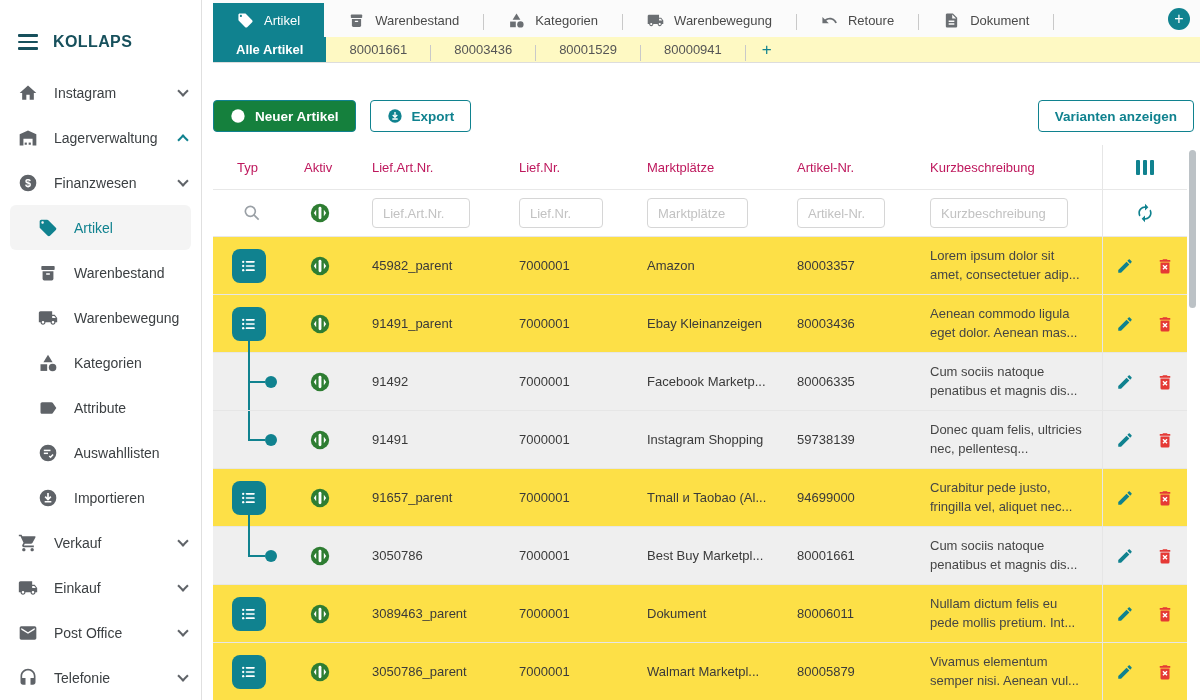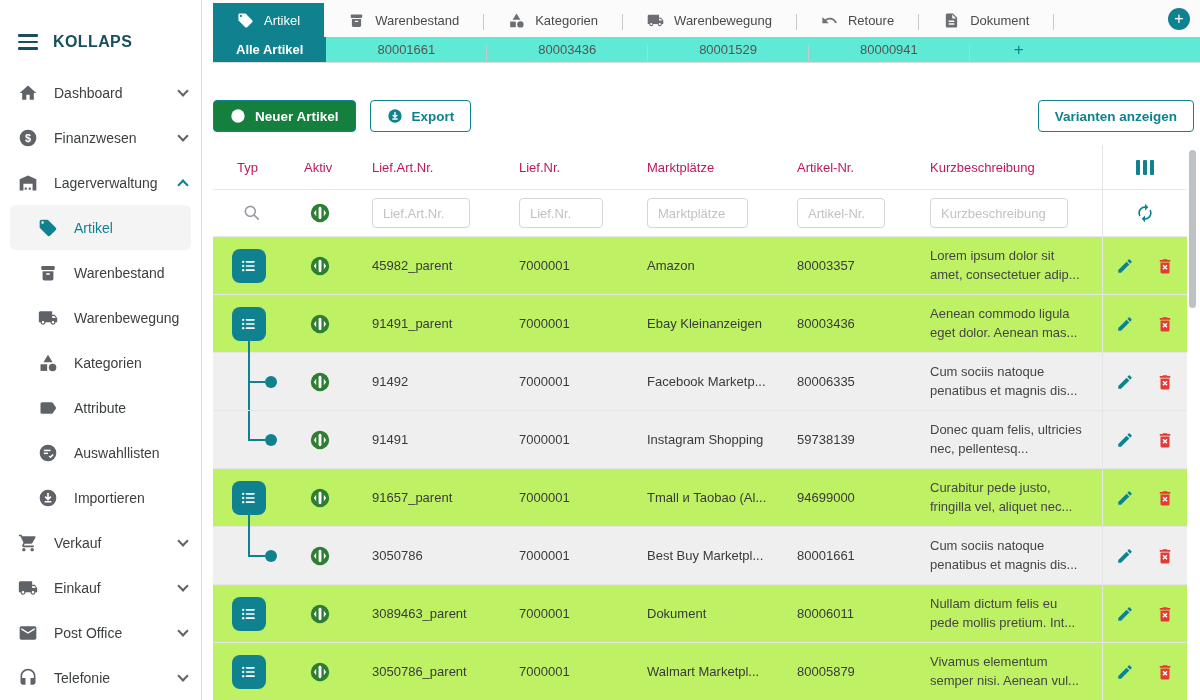--- a/index.html
+++ b/index.html
@@ -34,21 +34,21 @@
     font-size:13px; color:#4a4a4a; cursor:pointer; white-space:nowrap; }
   .tab .ti { width:17px; height:17px; color:#6b6f73; }
   .tab .ti svg { width:100%; height:100%; display:block; }
   .tab.active { background:#10828f; color:#fff; }
   .tab.active .ti { color:#fff; }
   .tsep { width:1px; height:16px; background:#c9c9c9; align-self:center; margin-top:6px; }
   .tab-add { position:absolute; right:10px; top:8px; width:22px; height:22px; border-radius:50%;
     background:#10828f; color:#fff; display:flex; align-items:center; justify-content:center;
     font-size:16px; line-height:1; cursor:pointer; }
 
-  .tabbar2 { height:26px; background:#5eead4; border-bottom:1px solid #ddd; display:flex; align-items:stretch;gap:28px; }
+  .tabbar2 { height:26px; background:#fef9c3; border-bottom:1px solid #ddd; display:flex; align-items:stretch; }
   .stab { display:flex; align-items:center; padding:0 23px; font-size:13px; color:#555; cursor:pointer; white-space:nowrap; }
   .stab.active { background:#10828f; color:#fff; font-weight:bold; }
   .stab-add { display:flex; align-items:center; padding:0 16px; color:#10828f; font-size:17px; cursor:pointer; }
 
   .toolbar { display:flex; justify-content:space-between; align-items:center;
     margin-top:37px; padding-right:6px; }
   .btn { height:32px; border-radius:4px; display:inline-flex; align-items:center; gap:9px;
     font-size:13.5px; font-weight:bold; padding:0 16px; border:1px solid #10828f;
     background:#fff; color:#10828f; cursor:pointer; font-family:inherit; }
   .btn.primary { background:#15803d; color:#fff; }
@@ -71,21 +71,21 @@
   .fc { padding-left:14px; }
   .fc input { height:30px; width:74%; border:1px solid #d6d6d6; border-radius:4px;
     padding:0 10px; font-size:13px; color:#333; font-family:inherit; outline:none; background:#fff; }
   .fc input::placeholder { color:#c2c2c2; }
   .fc-kurz input { width:80%; }
   .f-ic { display:flex; justify-content:center; align-items:center; height:100%; }
   .f-typ { padding-left:0; }
   .ref-icon { width:20px; height:20px; color:#10828f; cursor:pointer; }
   .ref-icon svg { width:100%; height:100%; display:block; }
 
-  .tr { height:58px; border-bottom:1px solid #e6e6e6; background:#bef264; color:#3a3a3a; }
+  .tr { height:58px; border-bottom:1px solid #e6e6e6; background:#fde047; color:#3a3a3a; }
   .tr.gray { background:#efefef; }
   .td { padding-left:14px; }
   .td-typ { position:relative; height:100%; padding:0; }
   .typbox { position:absolute; left:19px; top:12px; width:34px; height:34px; background:#10828f;
     border-radius:8px; display:flex; align-items:center; justify-content:center; cursor:pointer; }
   .typbox svg { width:20px; height:20px; }
   .vfull { position:absolute; left:35px; top:0; height:100%; width:2px; background:#10828f; }
   .vhalf { position:absolute; left:35px; top:0; height:29px; width:2px; background:#10828f; }
   .vdown { position:absolute; left:35px; top:46px; height:12px; width:2px; background:#10828f; }
   .hline { position:absolute; left:35px; top:28px; width:17px; height:2px; background:#10828f; }
@@ -209,40 +209,40 @@
         </div>
       <span>KOLLAPS</span>
     </div>
 
     <div class="nav-item">
       <span class="ic">
           <svg viewBox="0 0 24 24">
             <use href="#i-home"></use>
           </svg>
         </span>
-      <span class="lbl">Dashboard</span>
+      <span class="lbl">Instagram</span>
       <span class="chv"></span>
+    </div>
+    <div class="nav-item">
+      <span class="ic">
+          <svg viewBox="0 0 24 24">
+            <use href="#i-warehouse"></use>
+          </svg>
+        </span>
+      <span class="lbl">Lagerverwaltung</span>
+      <span class="chv up"></span>
     </div>
     <div class="nav-item">
       <span class="ic">
           <svg viewBox="0 0 24 24">
             <use href="#i-dollar"></use>
           </svg>
         </span>
       <span class="lbl">Finanzwesen</span>
       <span class="chv"></span>
-    </div>
-    <div class="nav-item">
-      <span class="ic">
-          <svg viewBox="0 0 24 24">
-            <use href="#i-warehouse"></use>
-          </svg>
-        </span>
-      <span class="lbl">Lagerverwaltung</span>
-      <span class="chv up"></span>
     </div>
 
     <div class="nav-item nav-sub active">
       <span class="ic">
           <svg viewBox="0 0 24 24">
             <use href="#i-tag"></use>
           </svg>
         </span>
       <span class="lbl">Artikel</span>
     </div>

